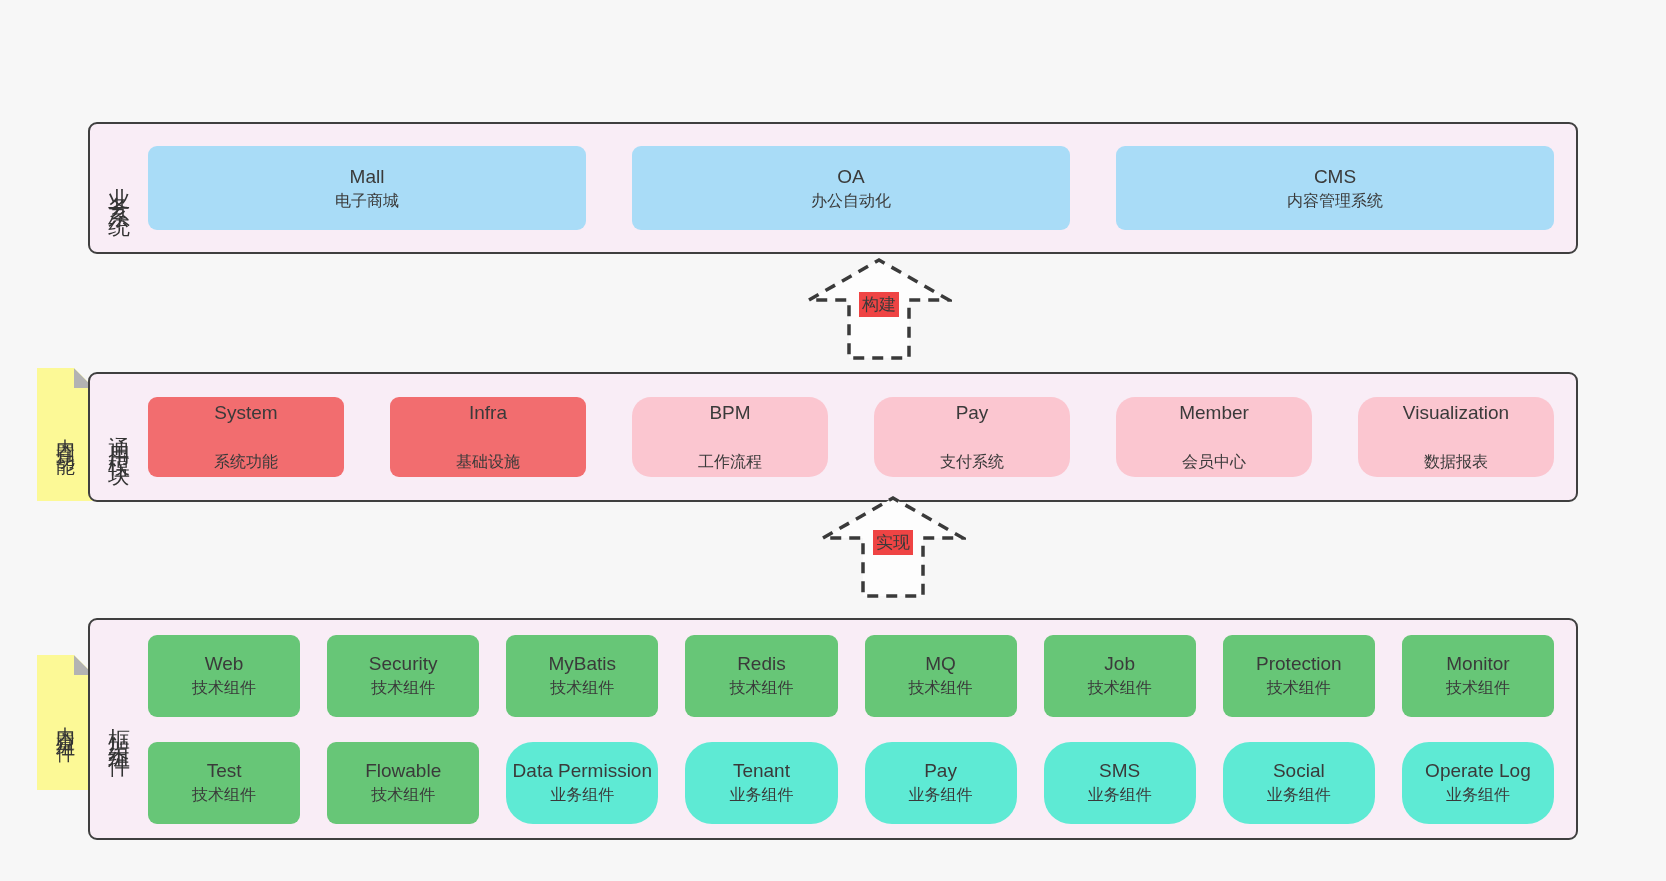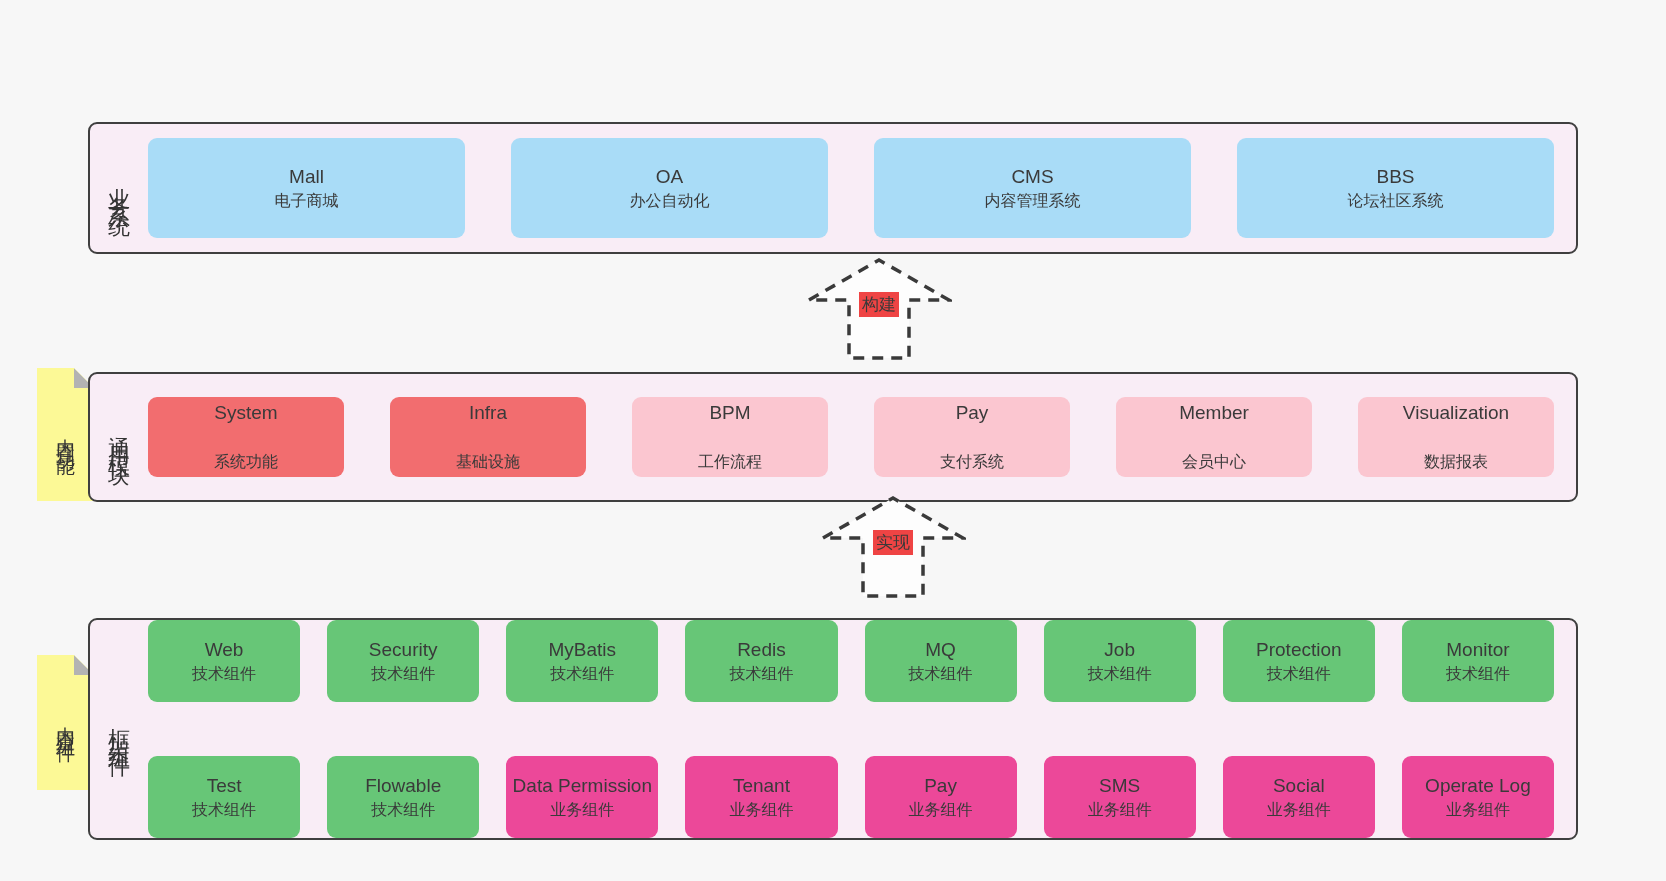--- a/index.html
+++ b/index.html
@@ -25,41 +25,41 @@
   .band-label {
     width:58px; flex:none;
     display:flex; align-items:center; justify-content:center;
     writing-mode:vertical-rl; text-orientation:upright;
     font-size:22px; letter-spacing:9px; color:#333;
   }
 
   .boxes { flex:1; display:flex; gap:46px; align-items:center; padding-right:22px; }
   .band-3 .boxes-rows {
     flex:1; display:flex; flex-direction:column;
-    justify-content:space-between; gap:25px; padding-right:22px;
+    justify-content:center; gap:25px; padding-right:22px;
   }
   .band-3 .boxes { flex:none; gap:27px; padding-right:0; }
 
   .box {
     flex:1; border-radius:9px;
     display:flex; flex-direction:column; justify-content:center; align-items:center;
     text-align:center; padding:4px 6px;
   }
-  .band-1 .box { height:100px; }
+  .band-1 .box { height:84px; }
   .band-2 .box { height:80px;gap:25px; }
   .band-3 .box { height:82px; }
 
   .box-name { font-size:19px; line-height:1.3; }
   .box-sub  { font-size:16px; line-height:1.35; }
 
   .v-blue        { background:#a9dcf7; }
   .v-red         { background:#f26d6f; }
-  .v-pink        { background:#fbc6d0; }
+  .v-pink        { background:#fbc6d0;border-radius:19px; }
   .v-green       { background:#67c677; }
-  .v-green-light { background:#ec4899; }
+  .v-green-light { background:#5eead4;border-radius:27px; }
 
   
   .arrow { position:absolute; width:146px; height:106px; z-index:2; }
   .arrow-1 { left:806px; top:256px; }
   .arrow-2 { left:820px; top:494px;text-decoration:underline; }
   .arrow svg { display:block; width:146px; height:106px; }
   .arrow-path {
     fill:#fdfdfd; stroke:#3a3a3a; stroke-width:3.5;
     stroke-dasharray:11 8; stroke-linejoin:miter;
   }
@@ -110,24 +110,20 @@
           <div class="box-sub">电子商城</div>
         </div>
         <div class="box v-blue">
           <div class="box-name">OA</div>
           <div class="box-sub">办公自动化</div>
         </div>
         <div class="box v-blue">
           <div class="box-name">CMS</div>
           <div class="box-sub">内容管理系统</div>
         </div>
-        <div class="box v-blue">
-          <div class="box-name">BBS</div>
-          <div class="box-sub">论坛社区系统</div>
-        </div>
       </div>
   </section>
 
   <div class="arrow arrow-1">
     <svg viewBox="0 0 146 106">
       <path class="arrow-path" d="M 3 44 L 73 4 L 143 44 L 103 44 L 103 102 L 43 102 L 43 44 Z"></path>
     </svg>
     <span class="arrow-label">构建</span>
   </div>
 

